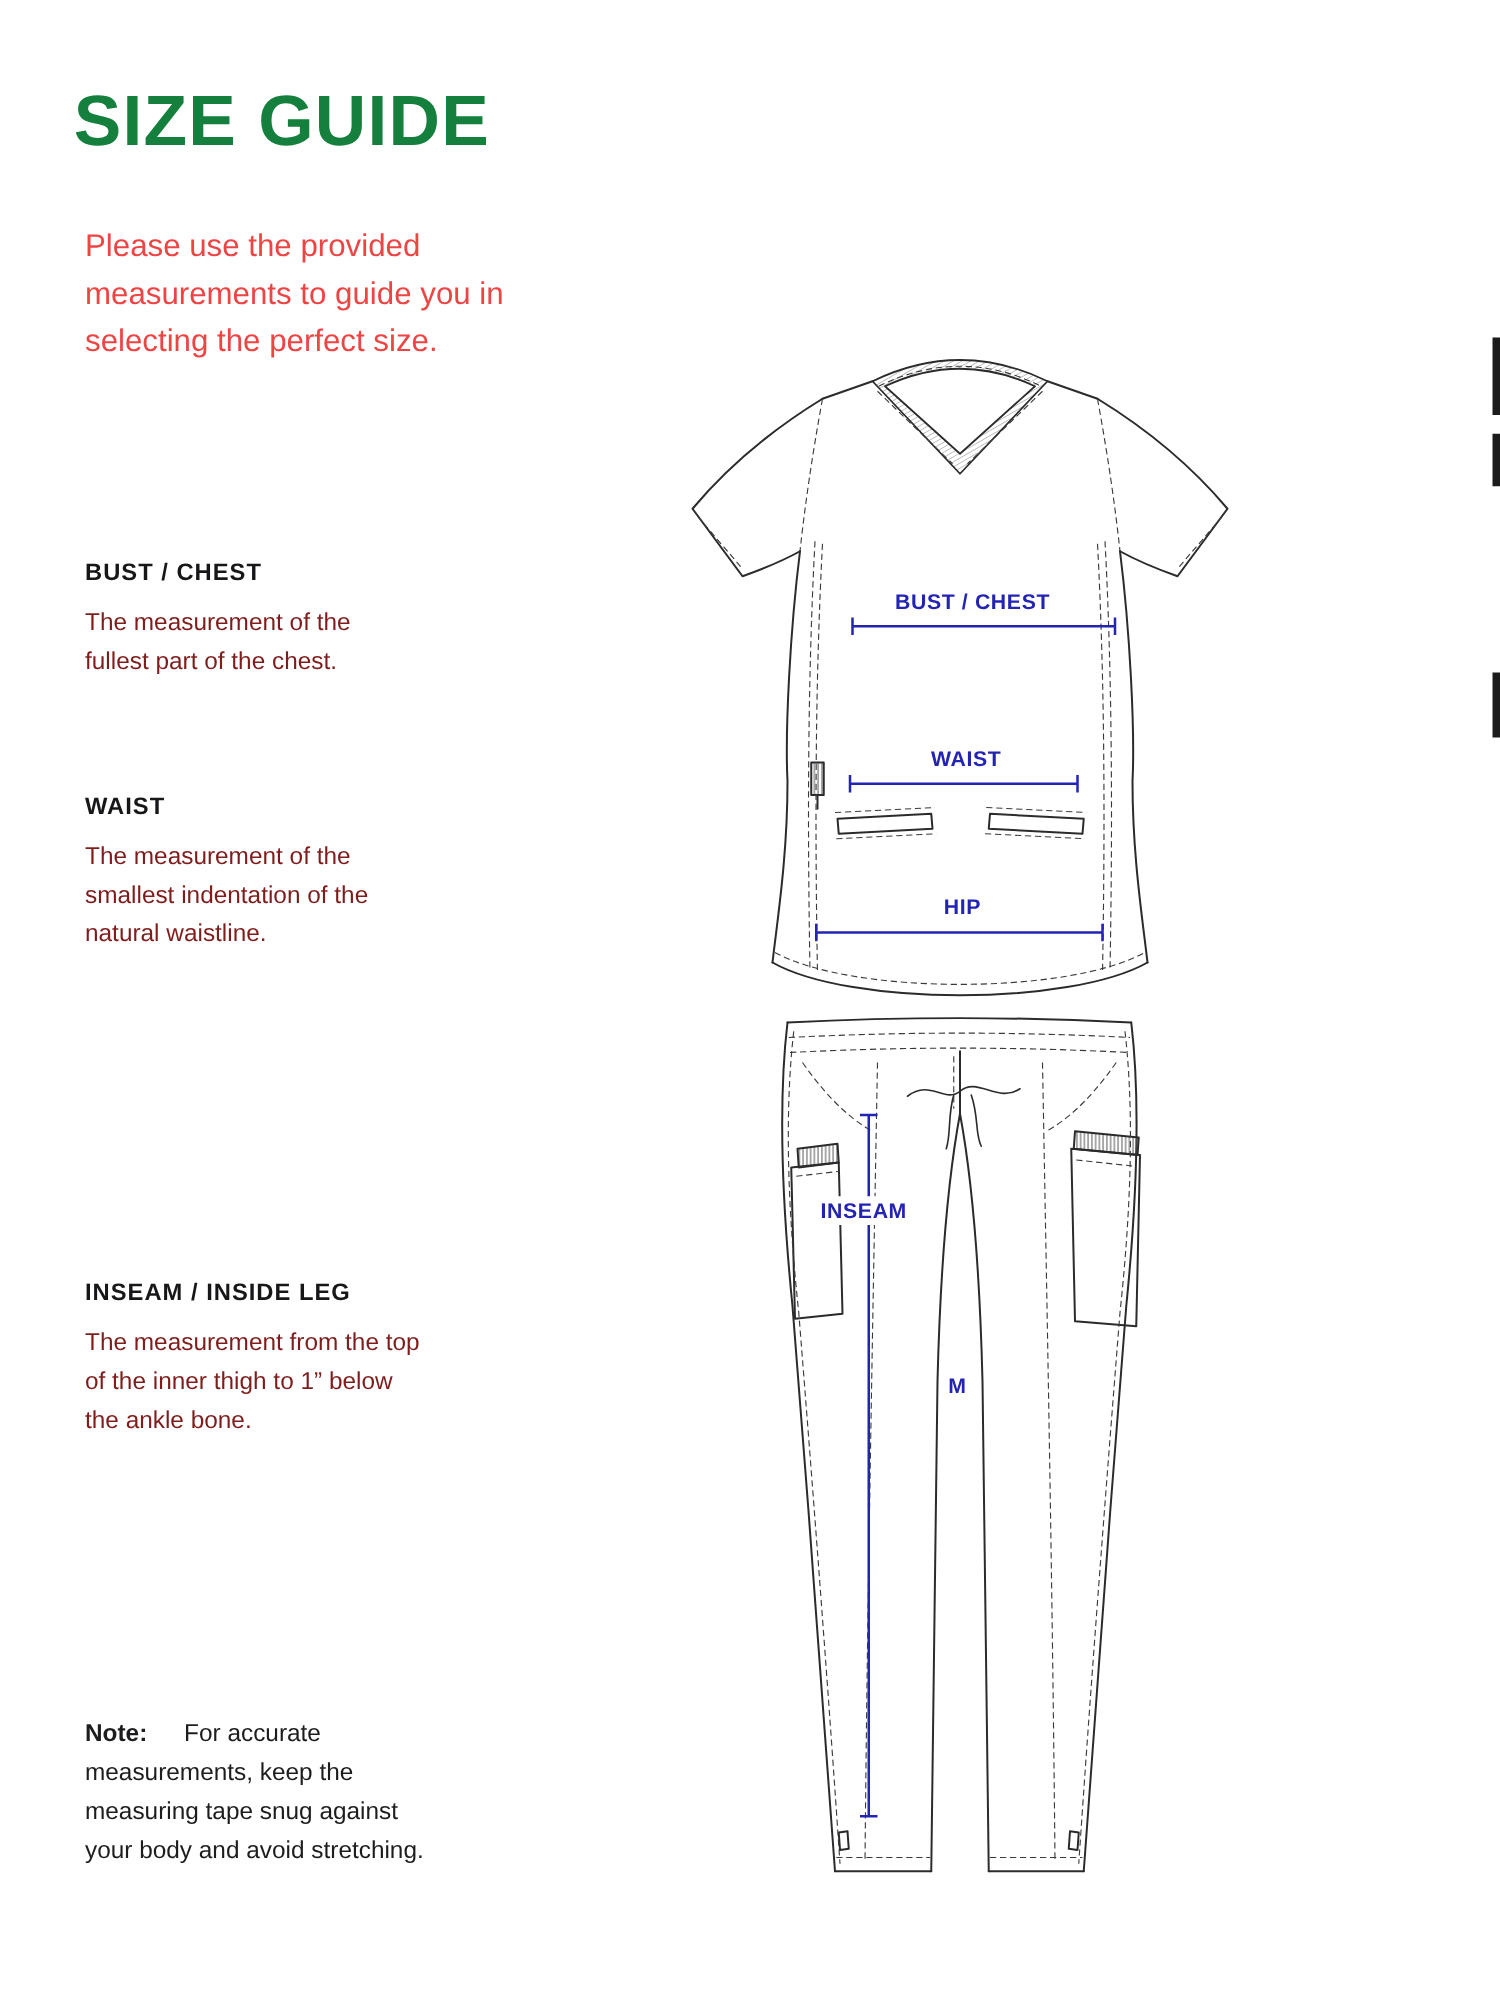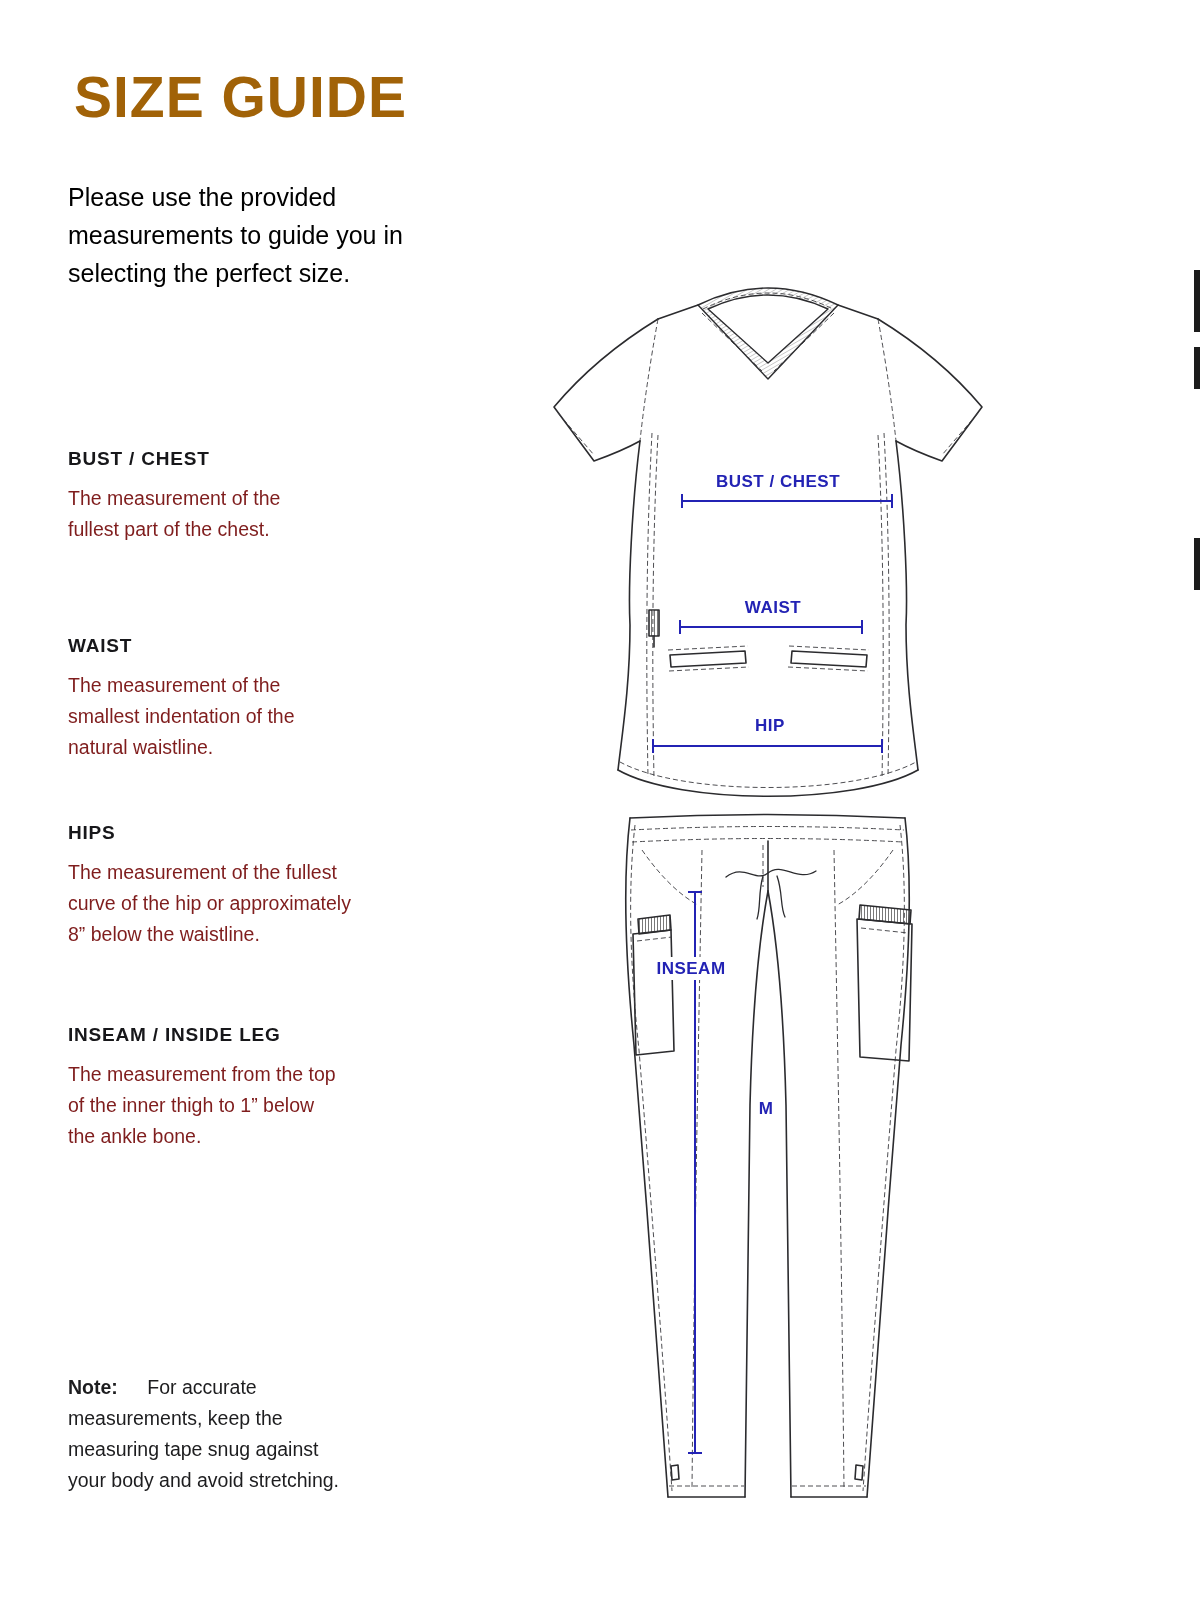--- a/index.html
+++ b/index.html
@@ -1,22 +1,22 @@
 <!DOCTYPE html>
 <html><head>
 <meta charset="utf-8">
 <style>
   html,body{margin:0;padding:0;background:#ffffff;}
   body{font-family:"Liberation Sans",sans-serif;color:#1d1d1f;}
   .page{position:relative;width:1200px;height:1600px;background:#ffffff;overflow:hidden;}
 
-  .title{position:absolute;left:74px;top:64px;font-size:57px;font-weight:bold;
-         letter-spacing:1px;color:#a16207;margin:0;}
+  .title{position:absolute;left:59px;top:64px;font-size:57px;font-weight:bold;
+         letter-spacing:1px;color:#15803d;margin:0;}
   .intro{position:absolute;left:68px;top:178px;font-size:25px;line-height:38px;
-         color:#000000;white-space:pre-line;margin:0;}
+         color:#ef4444;white-space:pre-line;margin:0;}
 
   .section{position:absolute;left:68px;margin:0;}
   .section h2{font-size:19px;font-weight:bold;letter-spacing:0.8px;color:#17171a;
               margin:0 0 13px 0;}
   .section p{font-size:19.5px;line-height:31px;color:#7f1d1d;margin:0;white-space:pre-line;}
   .sec-1{top:448px;}
   .sec-2{top:635px;}
   .sec-3{top:822px;}
   .sec-4{top:1024px;}
 
@@ -48,26 +48,20 @@
 fullest part of the chest.</p>
   </div>
 
   <div class="section sec-2">
     <h2>WAIST</h2>
     <p>The measurement of the
 smallest indentation of the
 natural waistline.</p>
   </div>
 
-  <div class="section sec-3">
-    <h2>HIPS</h2>
-    <p>The measurement of the fullest
-curve of the hip or approximately
-8” below the waistline.</p>
-  </div>
 
   <div class="section sec-4">
     <h2>INSEAM / INSIDE LEG</h2>
     <p>The measurement from the top
 of the inner thigh to 1” below
 the ankle bone.</p>
   </div>
 
   <p class="note">
     <strong>Note:</strong>

